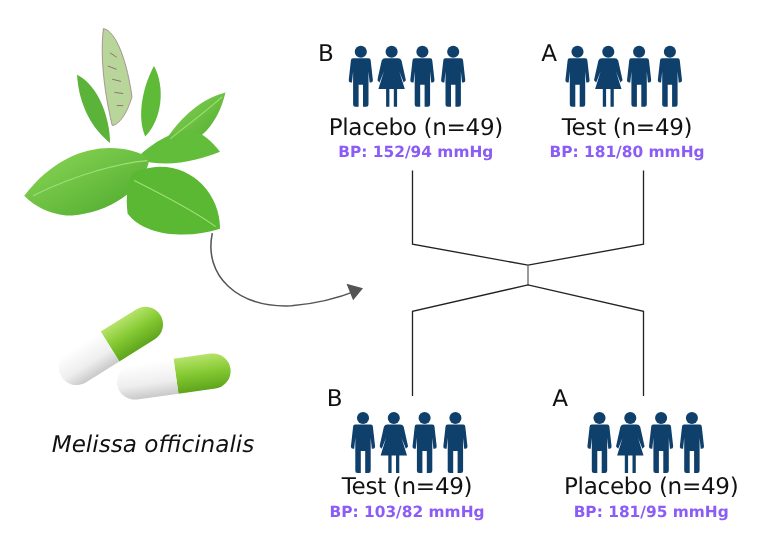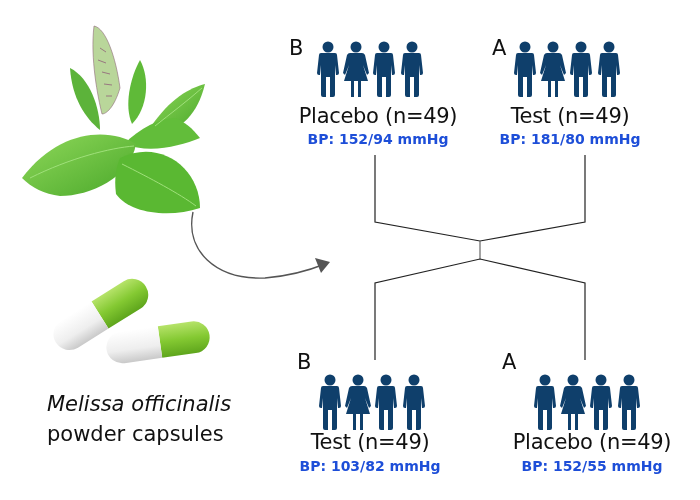--- a/index.html
+++ b/index.html
@@ -1,20 +1,20 @@
 <!DOCTYPE html>
 <html><head>
 <meta charset="utf-8">
 <style>
   html, body { margin:0; padding:0; background:#ffffff; }
   body { width:700px; height:500px; position:relative; overflow:hidden; font-family:"DejaVu Sans", sans-serif; }
   .abs { position:absolute; }
   .group-letter { font-size:21px; color:#111; font-family:"DejaVu Sans", sans-serif; }
   .group-title { font-size:21px; color:#111; white-space:nowrap; text-align:center; letter-spacing:-0.3px; }
-  .group-bp { font-size:14px; font-weight:bold; color:#1d4ed8; white-space:nowrap; text-align:center; }
+  .group-bp { font-size:14px; font-weight:bold; color:#8b5cf6; white-space:nowrap; text-align:center; }
   .people { display:flex; gap:1px; }
   .caption { font-size:21px; color:#111; line-height:30px; }
   .caption .species { font-style:italic; }
   svg { display:block; }
 </style>
 </head>
 <body>
 
 <div class="abs" style="left:20px;top:18px;width:200px;height:200px;">
   <svg width="200" height="200" viewBox="0 0 200 200">
@@ -69,23 +69,22 @@
       <path d="M0 -16 L-36 -16 A16 16 0 0 0 -36 16 L0 16 Z" fill="url(#capW)"></path>
     </g>
 
     <g transform="translate(115,67) rotate(-8)">
       <path d="M0 -16 L34 -16 A16 16 0 0 1 34 16 L0 16 Z" fill="url(#capG)"></path>
       <path d="M0 -16 L-38 -16 A16 16 0 0 0 -38 16 L0 16 Z" fill="url(#capW)"></path>
     </g>
   </svg>
 </div>
 
-<div class="abs caption" style="left:47px;top:389px;">
+<div class="abs caption" style="left:47px;top:389px;text-align:center;">
   <div class="species">Melissa officinalis</div>
-  <div>powder capsules</div>
 </div>
 
 <div class="abs" style="left:360px;top:150px;width:240px;height:220px;">
   <svg width="240" height="220" viewBox="0 0 240 220">
     <polyline points="15,5 15,72 120,91 225,72 225,5" fill="none" stroke="#222" stroke-width="1.2"></polyline>
     <line x1="120" y1="91" x2="120" y2="109" stroke="#666" stroke-width="1.2"></line>
     <polyline points="15,210 15,133 120,109 225,133 225,210" fill="none" stroke="#222" stroke-width="1.2"></polyline>
   </svg>
 </div>
 
@@ -172,14 +171,14 @@
         <use href="#woman"></use>
       </svg>
     <svg width="27" height="58" fill="#0f3f6b">
         <use href="#man"></use>
       </svg>
     <svg width="27" height="58" fill="#0f3f6b">
         <use href="#man"></use>
       </svg>
   </div>
   <div class="abs group-title" style="left:0;top:78px;width:200px;">Placebo (n=49)</div>
-  <div class="abs group-bp" style="left:0;top:106px;width:200px;">BP: 152/55 mmHg</div>
+  <div class="abs group-bp" style="left:0;top:106px;width:200px;">BP: 181/95 mmHg</div>
 </div>
 
 </body></html>

